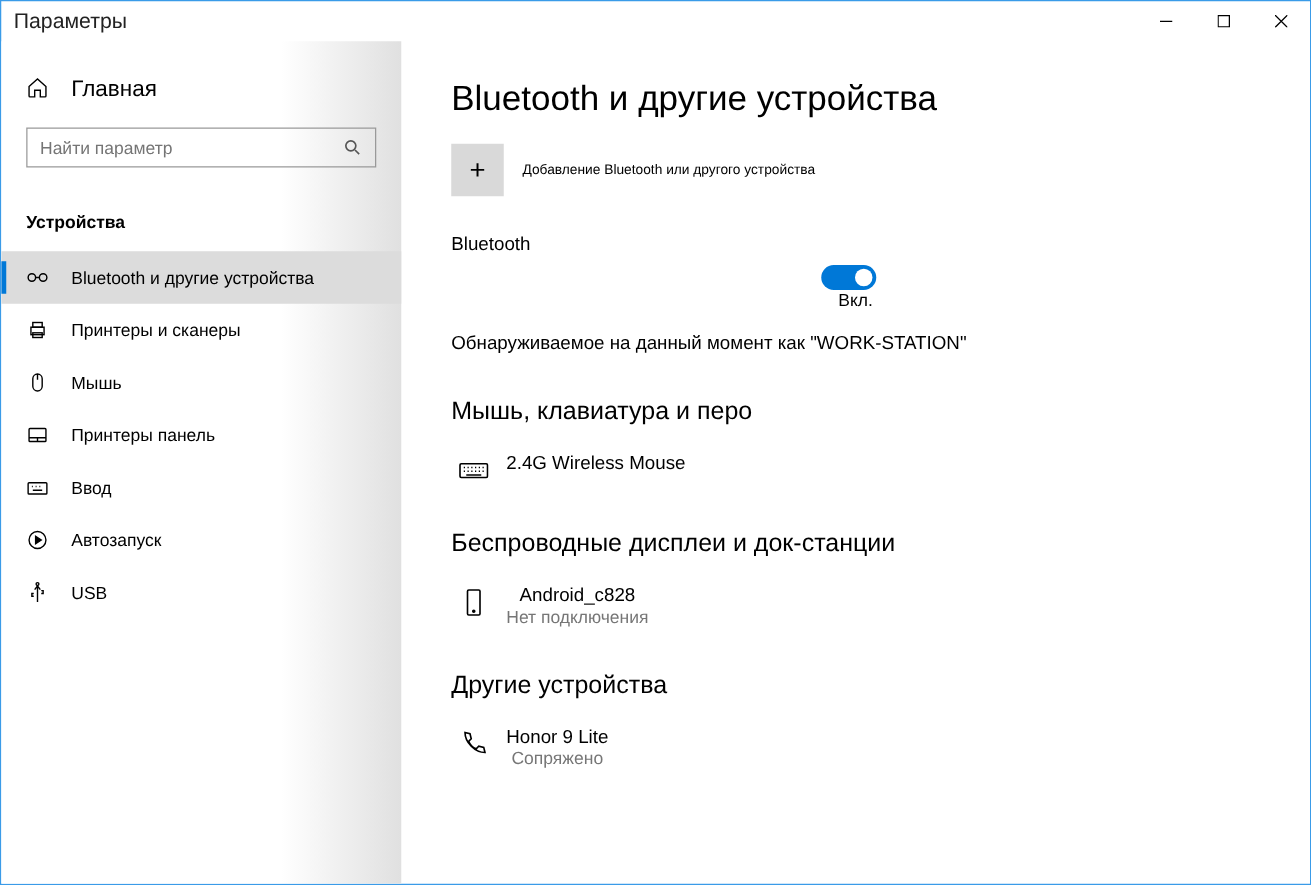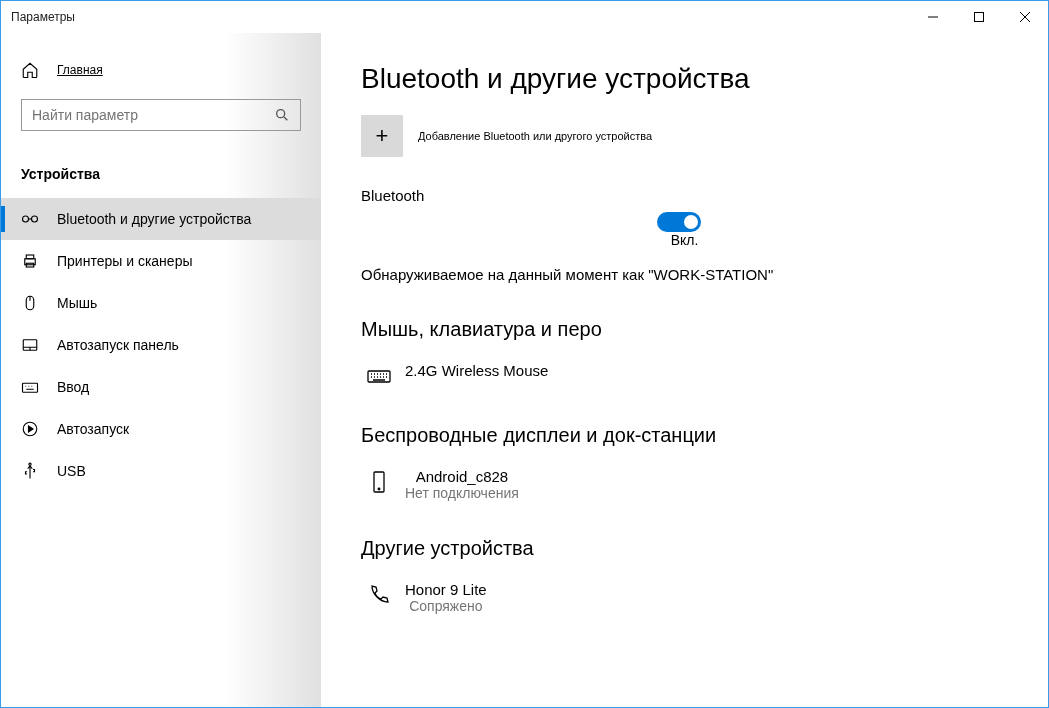--- a/index.html
+++ b/index.html
@@ -1,22 +1,22 @@
 <!DOCTYPE html>
 <html><head>
 <meta charset="utf-8">
 <style>
   * { margin:0; padding:0; box-sizing:border-box; font-family:"Segoe UI",Arial,sans-serif; }
   body { background:#fff; color:#000; width:1049px; height:708px; overflow:hidden; border:1px solid #3a9be8; position:relative; }
-  .titlebar { height:32px; display:flex; align-items:center; padding-left:10px; font-size:12px; color:#222; }
+  .titlebar { height:32px; display:flex; align-items:center; padding-left:10px; font-size:17px; color:#222; }
   .titlebar .caption-buttons { margin-left:auto; display:flex; }
   .caption-btn { width:46px; height:32px; display:flex; align-items:center; justify-content:center; }
   .workspace { display:flex; height:calc(100% - 32px); }
   .sidebar { width:320px; background:linear-gradient(90deg,#fff 0%,#fff 70%,#e0e0e0 100%); padding-top:20px; }
-  .home-row { display:flex; align-items:center; padding:8px 20px; font-size:12px; margin-bottom:12px; cursor:pointer;text-decoration:underline; }
+  .home-row { display:flex; align-items:flex-start; padding:8px 20px; font-size:18px; margin-bottom:12px; cursor:pointer; }
   .home-row svg, .nav-item svg { width:18px; height:18px; margin-right:18px; flex-shrink:0; }
   .search-wrap { margin:0 20px 18px 20px; border:1px solid #999; height:32px; display:flex; align-items:center; padding:0 10px; background:transparent; }
   .search-wrap input { flex:1; border:none; outline:none; background:transparent; font-size:14px; }
   .search-wrap svg { width:16px; height:16px; }
   .sidebar-header { font-weight:600; font-size:14px; padding:8px 20px; margin-bottom:8px;margin-top:27px; }
   .nav-item { display:flex; align-items:center; padding:12px 20px; font-size:14px; cursor:pointer; position:relative; }
   .nav-item.active { background:#dcdcdc; }
   .nav-item.active::before { content:""; position:absolute; left:0; top:8px; bottom:8px; width:4px; background:#0078d7; }
   .content { flex:1; padding:30px 40px; overflow-y:auto; }
   .page-title { font-size:28px; font-weight:400; margin-bottom:20px; }
@@ -101,21 +101,21 @@
           <rect x="7" y="3" width="10" height="18" rx="5"></rect>
           <path d="M12 3v6"></path>
         </svg>
       <span>Мышь</span>
     </div>
     <div class="nav-item">
       <svg viewBox="0 0 24 24" fill="none" stroke="#000" stroke-width="1.5">
           <rect x="3" y="5" width="18" height="14" rx="1"></rect>
           <path d="M3 15h18M12 15v4"></path>
         </svg>
-      <span>Автозапуск панель</span>
+      <span>Принтеры панель</span>
     </div>
     <div class="nav-item">
       <svg viewBox="0 0 24 24" fill="none" stroke="#000" stroke-width="1.5">
           <rect x="2" y="7" width="20" height="12" rx="1"></rect>
           <path d="M6 11h1M10 11h1M14 11h1M18 11h0M7 15h10"></path>
         </svg>
       <span>Ввод</span>
     </div>
     <div class="nav-item">
       <svg viewBox="0 0 24 24" fill="none" stroke="#000" stroke-width="1.5">

